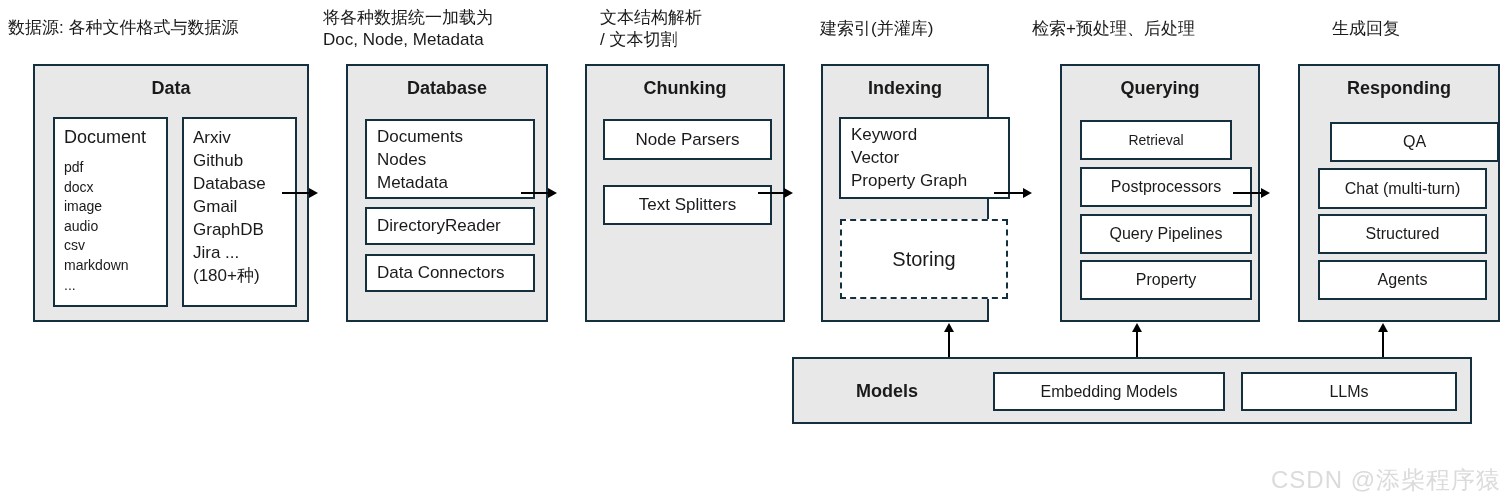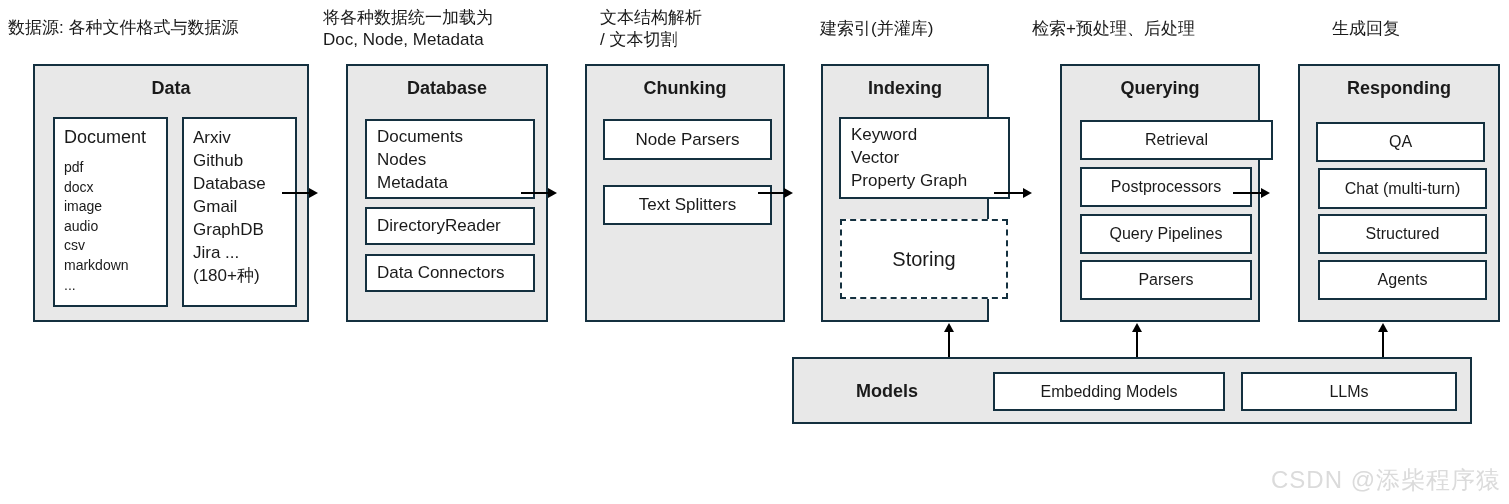--- a/index.html
+++ b/index.html
@@ -154,29 +154,29 @@
   <div class="stage" style="left:793px; width:168px;">
     <div class="stage-title">Indexing</div>
     <div class="inner preline lh pad" style="left:16px; top:51px; width:171px; height:82px;">Keyword
 Vector
 Property Graph</div>
     <div class="inner dashed center" style="left:17px; top:153px; width:168px; height:80px; font-size:20px;">Storing</div>
   </div>
 
   <div class="stage" style="left:1032px; width:200px;">
     <div class="stage-title">Querying</div>
-    <div class="inner center" style="left:18px; top:54px; width:193px; height:40px; font-size:16px;">Retrieval</div>
+    <div class="inner center" style="left:18px; top:54px; width:152px; height:40px; font-size:14px;">Retrieval</div>
     <div class="inner center" style="left:18px; top:101px; width:172px; height:40px; font-size:16px;">Postprocessors</div>
     <div class="inner center" style="left:18px; top:148px; width:172px; height:40px; font-size:16px;">Query Pipelines</div>
-    <div class="inner center" style="left:18px; top:194px; width:172px; height:40px; font-size:16px;">Parsers</div>
+    <div class="inner center" style="left:18px; top:194px; width:172px; height:40px; font-size:16px;">Property</div>
   </div>
 
   <div class="stage" style="left:1270px; width:202px;">
     <div class="stage-title">Responding</div>
-    <div class="inner center" style="left:16px; top:56px; width:169px; height:40px; font-size:16px;">QA</div>
+    <div class="inner center" style="left:30px; top:56px; width:169px; height:40px; font-size:16px;">QA</div>
     <div class="inner center" style="left:18px; top:102px; width:169px; height:41px; font-size:16px;">Chat (multi-turn)</div>
     <div class="inner center" style="left:18px; top:148px; width:169px; height:40px; font-size:16px;">Structured</div>
     <div class="inner center" style="left:18px; top:194px; width:169px; height:40px; font-size:16px;">Agents</div>
   </div>
 
   <div class="models">
     <div class="models-title">Models</div>
     <div class="inner center" style="left:199px; top:13px; width:232px; height:39px; font-size:16px;">Embedding Models</div>
     <div class="inner center" style="left:447px; top:13px; width:216px; height:39px; font-size:16px;">LLMs</div>
   </div>

